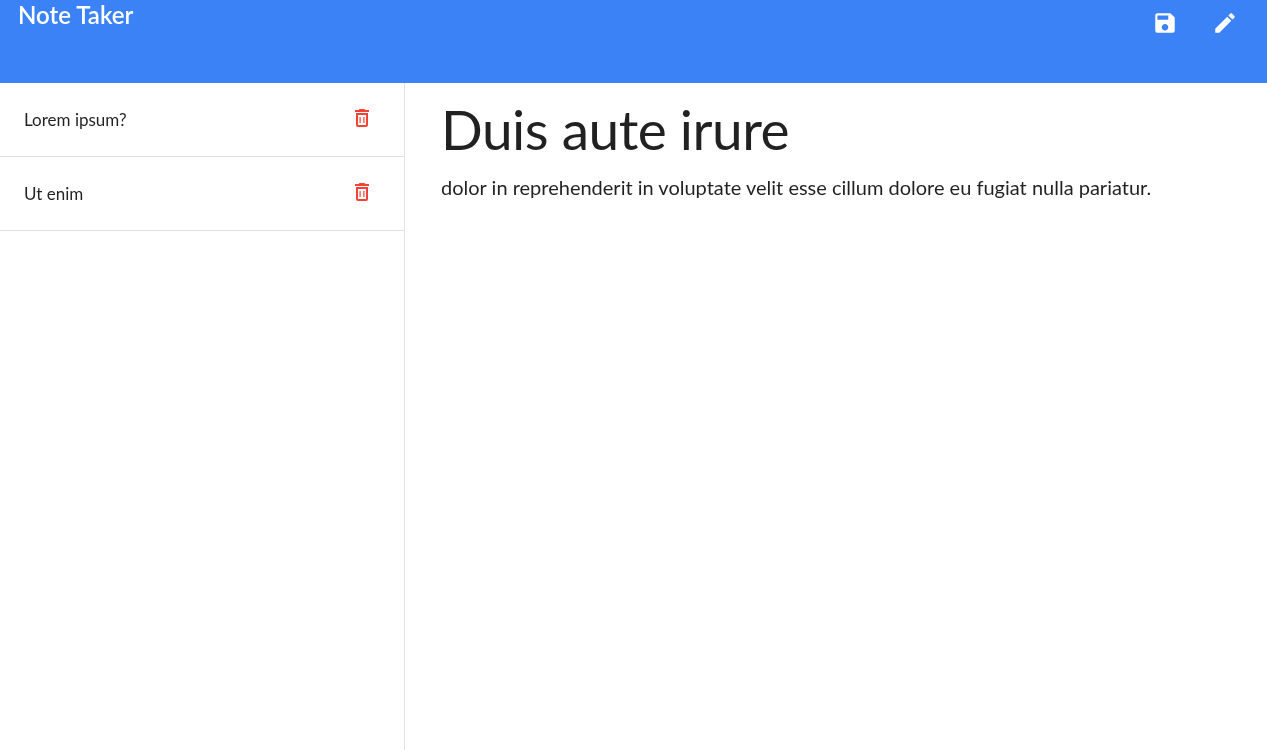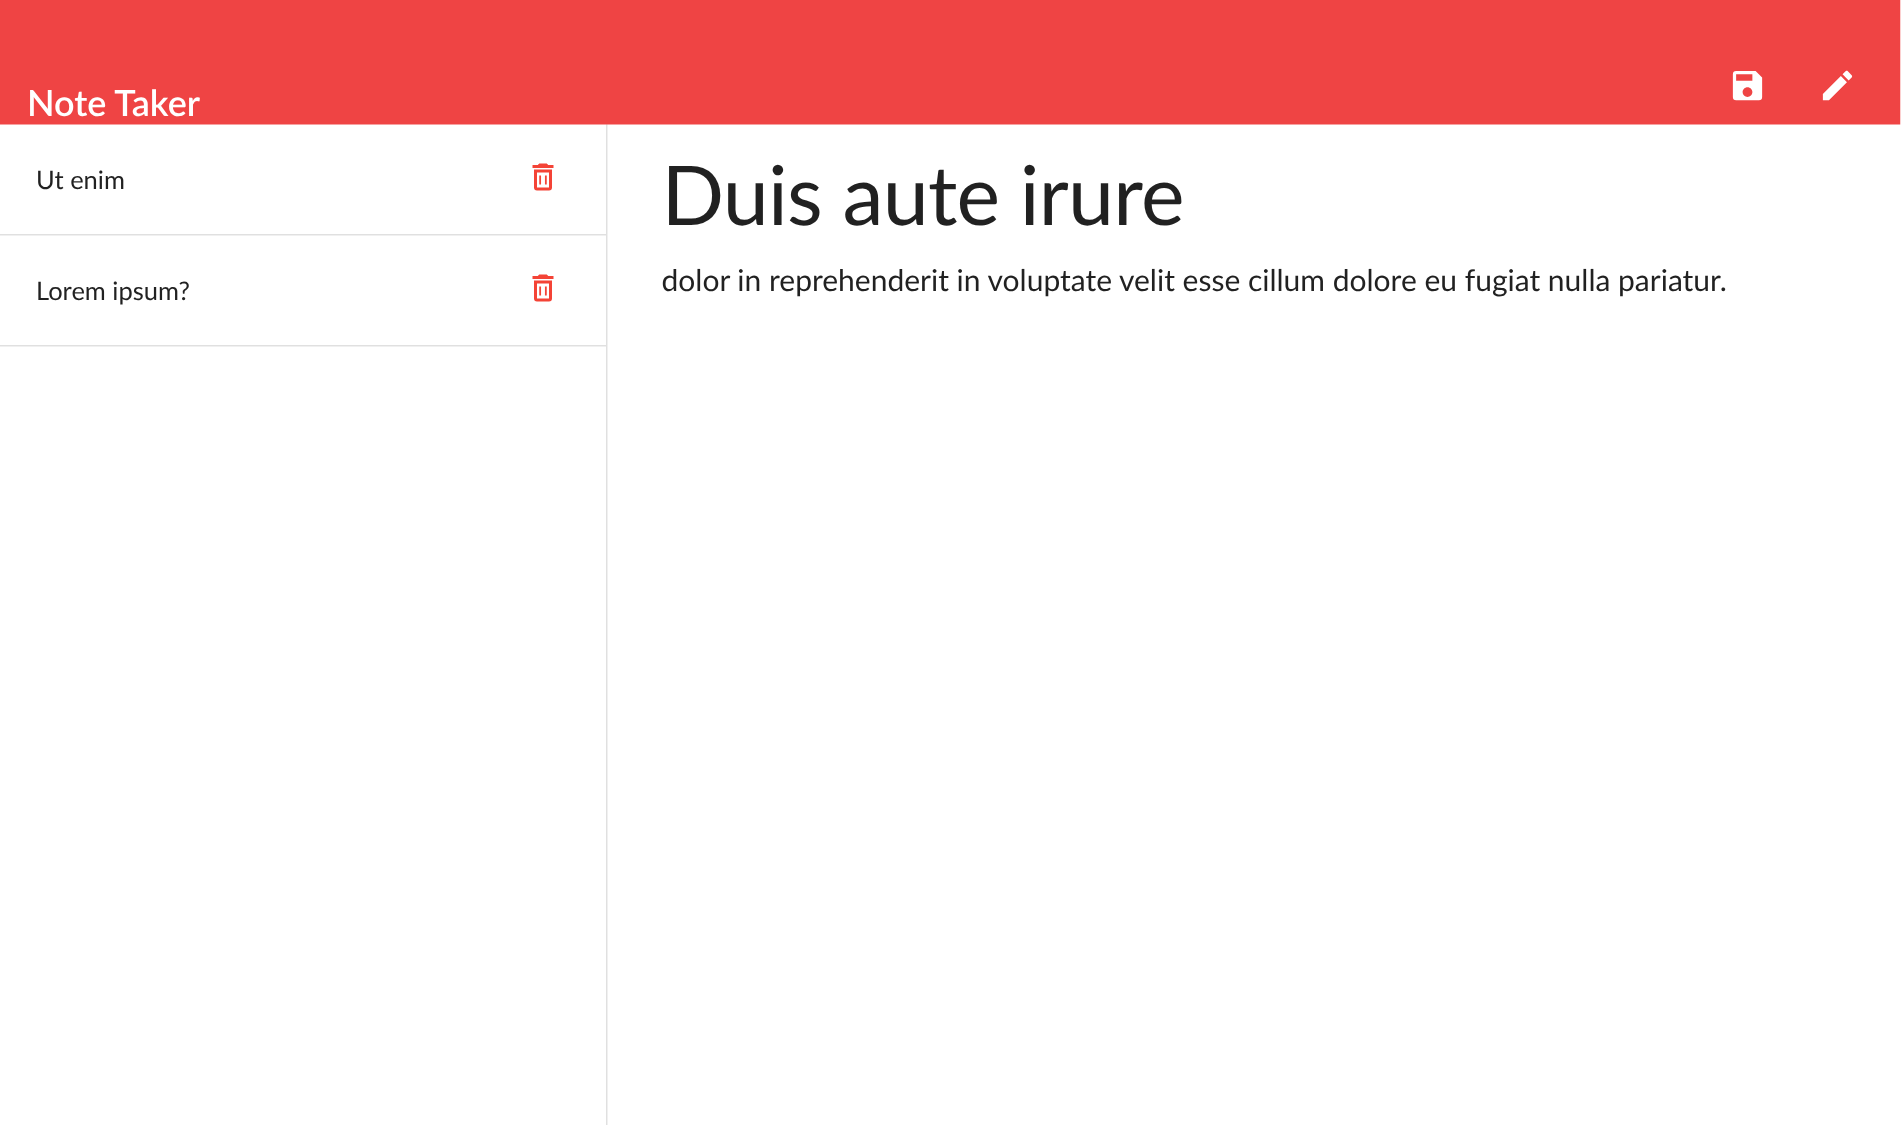--- a/index.html
+++ b/index.html
@@ -10,23 +10,23 @@
     body {
       font-family: 'Lato', -apple-system, BlinkMacSystemFont, 'Segoe UI', Roboto, sans-serif;
       width: 1267px;
       height: 750px;
       overflow: hidden;
       background: #fff;
       color: rgba(0,0,0,0.87);
     }
     .toolbar {
       height: 83px;
-      background: #ef4444;
+      background: #3b82f6;
       display: flex;
-      align-items: flex-end;
+      align-items: flex-start;
       padding: 0 18px;
       color: #fff;
     }
     .toolbar-title {
       font-size: 24px;
       font-weight: 600;
       flex: 1;
     }
     .icon-button {
       width: 48px;
@@ -114,31 +114,31 @@
       <svg viewBox="0 0 24 24">
           <path d="M20.71,7.04C21.1,6.65 21.1,6 20.71,5.63L18.37,3.29C18,2.9 17.35,2.9 16.96,3.29L15.12,5.12L18.87,8.87M3,17.25V21H6.75L17.81,9.93L14.06,6.18L3,17.25Z"></path>
         </svg>
     </span>
   </div>
 </header>
 
 <div class="layout">
   <nav class="sidebar">
     <div class="list-tile">
-      <div class="list-tile-title">Ut enim</div>
+      <div class="list-tile-title">Lorem ipsum?</div>
       <div class="list-tile-action">
         <span>
           <svg viewBox="0 0 24 24">
               <path d="M19,4H15.5L14.5,3H9.5L8.5,4H5V6H19M6,19A2,2 0 0,0 8,21H16A2,2 0 0,0 18,19V7H6V19M8,9H16V19H8V9M9.5,11V17H10.7V11H9.5M13.3,11V17H14.5V11H13.3Z"></path>
             </svg>
         </span>
       </div>
     </div>
     <div class="list-tile">
-      <div class="list-tile-title">Lorem ipsum?</div>
+      <div class="list-tile-title">Ut enim</div>
       <div class="list-tile-action">
         <span>
           <svg viewBox="0 0 24 24">
               <path d="M19,4H15.5L14.5,3H9.5L8.5,4H5V6H19M6,19A2,2 0 0,0 8,21H16A2,2 0 0,0 18,19V7H6V19M8,9H16V19H8V9M9.5,11V17H10.7V11H9.5M13.3,11V17H14.5V11H13.3Z"></path>
             </svg>
         </span>
       </div>
     </div>
   </nav>
 

